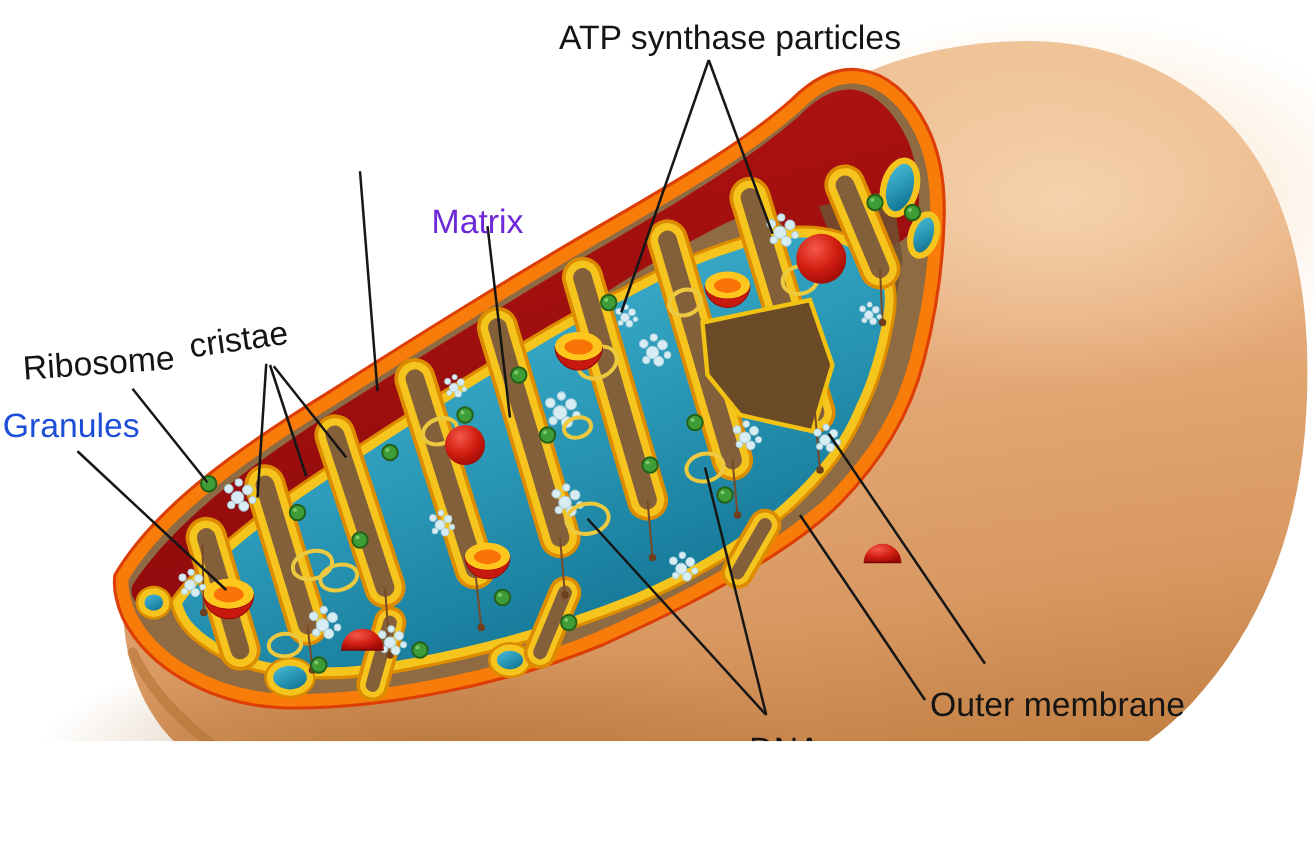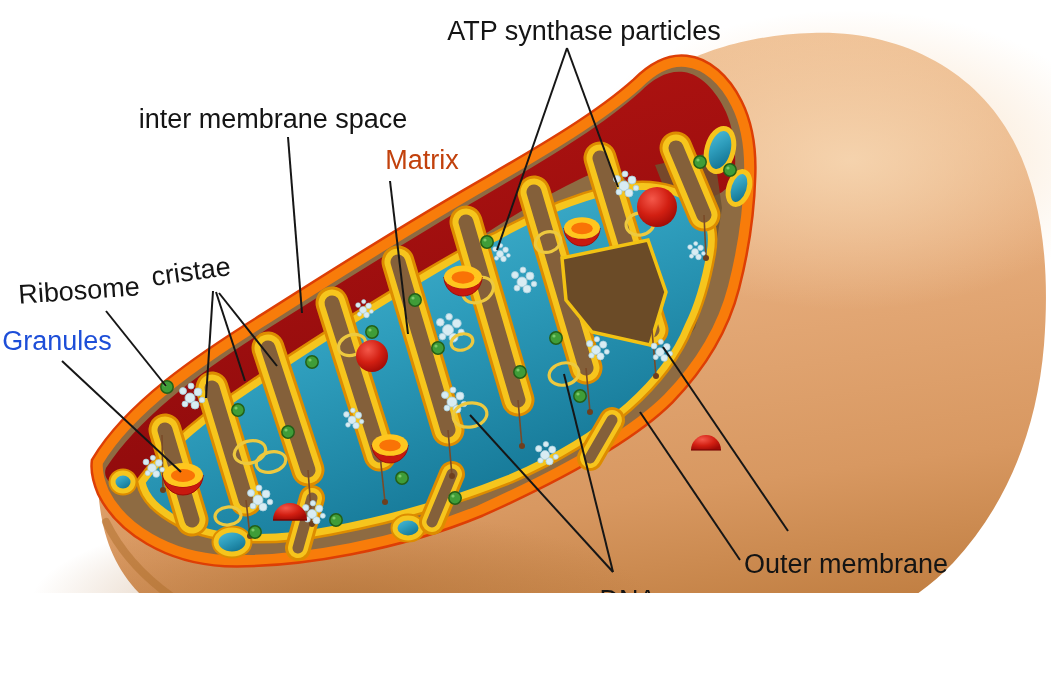--- a/index.html
+++ b/index.html
@@ -245,21 +245,20 @@
         <line x1="62" y1="361" x2="181" y2="472" stroke="#161616" stroke-width="2"></line>
         <line x1="613" y1="572" x2="470" y2="415" stroke="#161616" stroke-width="2"></line>
         <line x1="613" y1="572" x2="564" y2="374" stroke="#161616" stroke-width="2"></line>
         <line x1="788" y1="531" x2="663" y2="347" stroke="#161616" stroke-width="2"></line>
         <line x1="740" y1="560" x2="640" y2="412" stroke="#161616" stroke-width="2"></line>
       </g>
   </svg>
 
   <div id="labels">
       <div class="label" style="left: 584px; top: 31px; transform: translate(-50%, -50%) rotate(0deg); color: rgb(20, 20, 20);">ATP synthase particles</div>
-      <div class="label" style="left: 273px; top: 119px; transform: translate(-50%, -50%) rotate(0deg); color: rgb(20, 20, 20);">inter membrane space</div>
-      <div class="label" style="left: 382px; top: 160px; transform: translate(-50%, -50%) rotate(0deg); color: #c2410c; margin-left: 40px;">Matrix</div>
+      <div class="label" style="left: 382px; top: 178px; transform: translate(-50%, -50%) rotate(0deg); color: #6d28d9;">Matrix</div>
       <div class="label" style="left: 191px; top: 272px; transform: translate(-50%, -50%) rotate(-8deg); color: rgb(20, 20, 20);">cristae</div>
       <div class="label" style="left: 79px; top: 291px; transform: translate(-50%, -50%) rotate(-4deg); color: rgb(20, 20, 20);">Ribosome</div>
       <div class="label" style="left: 57px; top: 341px; transform: translate(-50%, -50%) rotate(0deg); color: #1d4ed8;">Granules</div>
       <div class="label" style="left: 628px; top: 600px; transform: translate(-50%, -50%) rotate(0deg); color: rgb(20, 20, 20);">DNA</div>
       <div class="label" style="left: 846px; top: 564px; transform: translate(-50%, -50%) rotate(0deg); color: rgb(20, 20, 20);">Outer membrane</div>
     </div>
 </div>
 
 </body></html>

